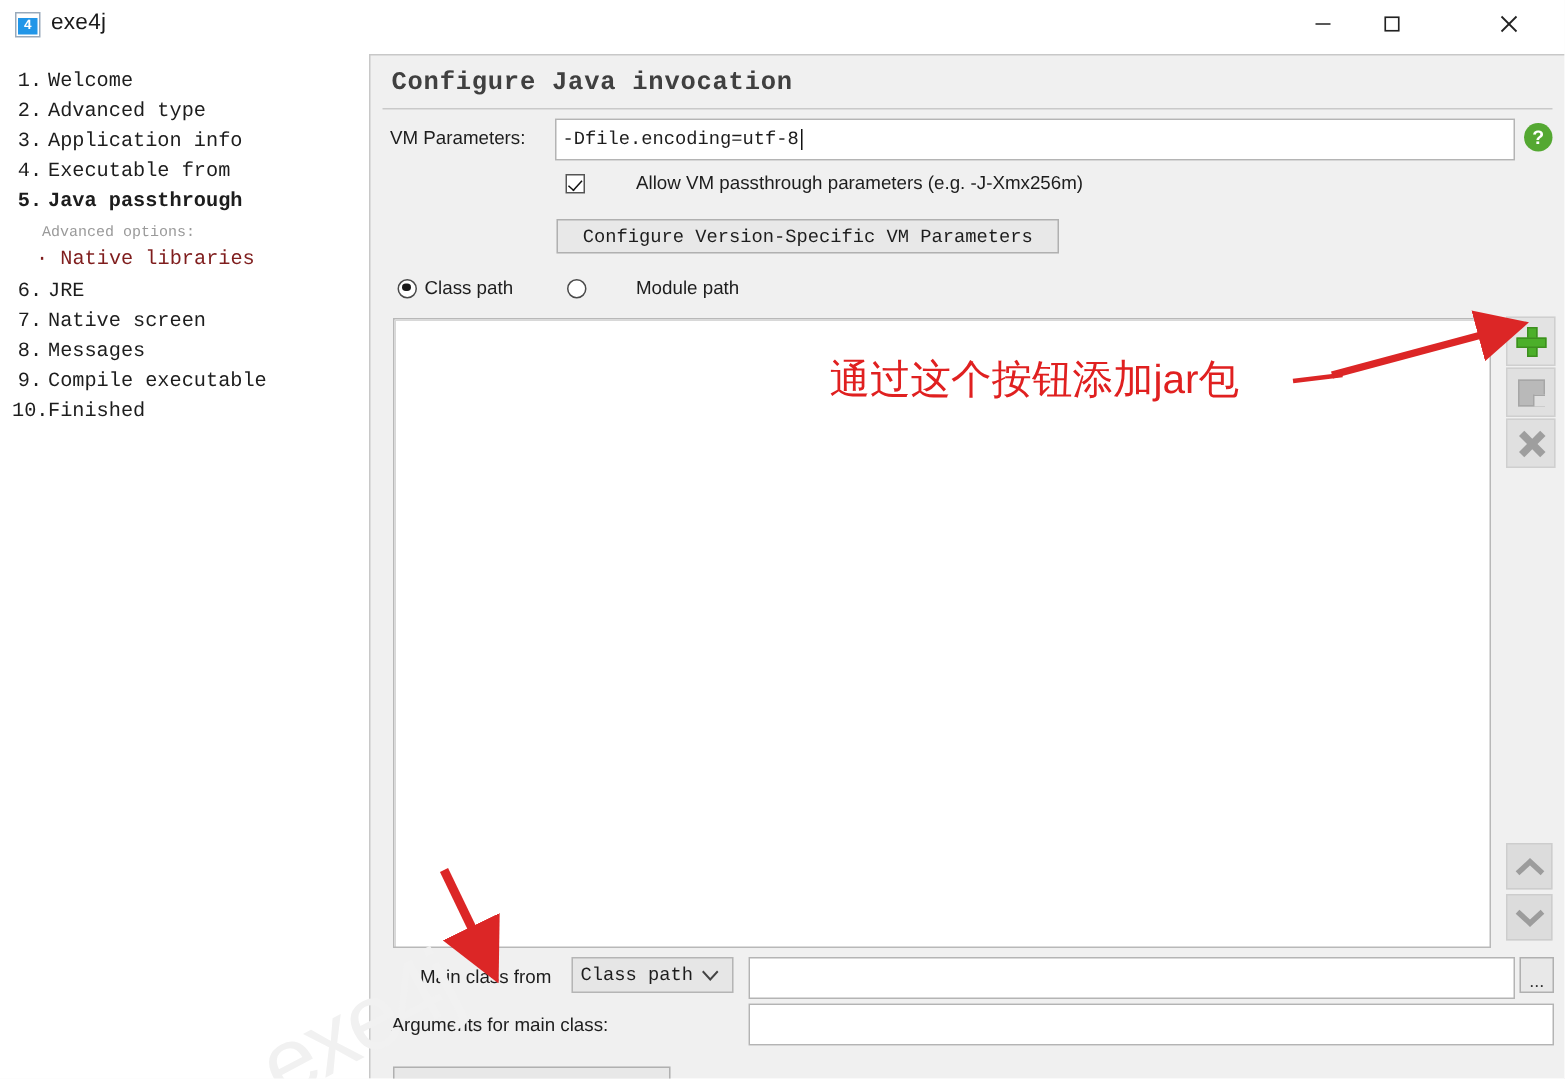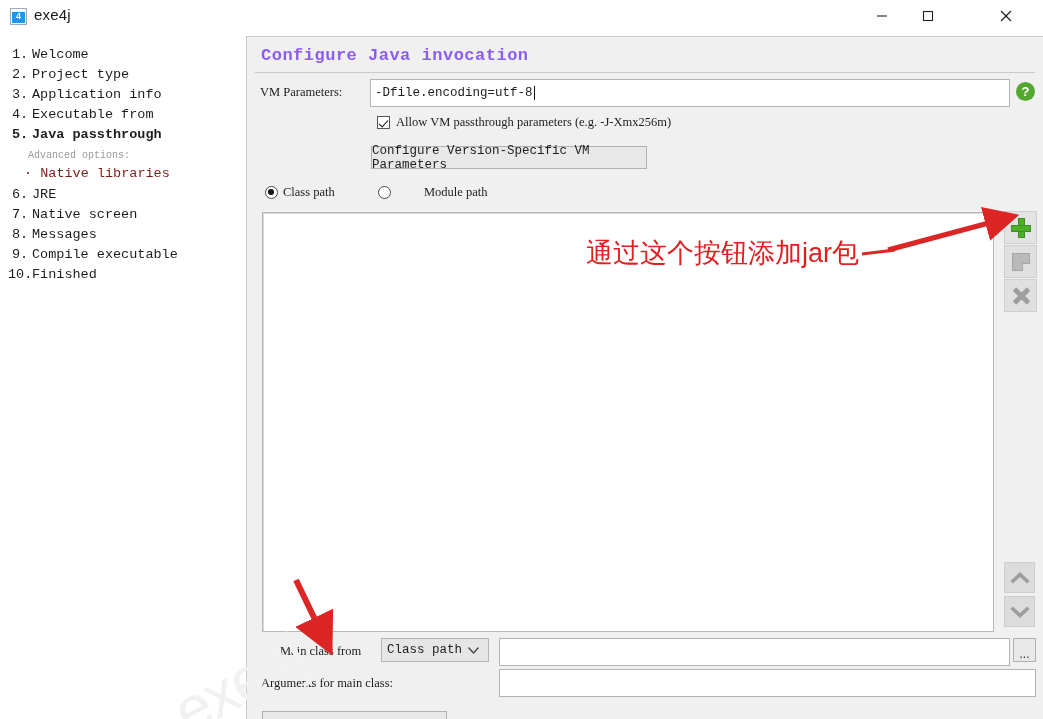--- a/index.html
+++ b/index.html
@@ -78,31 +78,31 @@
   .panel {
     position: absolute; left: 246px; top: 36px; width: 797px; height: 683px;
     background: #f0f0f0;
     border-left: 1px solid #c8c8c8;
     border-top: 1px solid #c8c8c8;
     box-sizing: border-box;
   }
   .panel-title {
     position: absolute; left: 14px; top: 9px;
     font-family: "Liberation Mono", monospace;
-    font-size: 17px; font-weight: bold; color: #8b5cf6;
+    font-size: 17px; font-weight: bold; color: #404040;
     letter-spacing: .5px;
   }
   .panel-sep {
     position: absolute; left: 8px; top: 35px; width: 780px; height: 1px;
     background: #c9c9c9;
   }
 
   .lbl {
     position: absolute;
-    font-family: Liberation Serif, serif;
+    font-family: Liberation Sans, sans-serif;
     font-size: 12.5px; color: #1d1d1d; white-space: nowrap;
   }
 
   .textfield {
     position: absolute;
     background: #ffffff;
     border: 1px solid #b4b4b4;
     box-sizing: border-box;
     font-family: "Liberation Mono", monospace;
     font-size: 12.5px; color: #1d1d1d;
@@ -117,21 +117,21 @@
 
   .help-icon {
     position: absolute; left: 1016px; top: 82px;
     width: 19px; height: 19px; border-radius: 50%;
     background: #54a832;
     display: flex; align-items: center; justify-content: center;
     color: #ffffff; font-family: "Liberation Sans", sans-serif;
     font-size: 13px; font-weight: bold; line-height: 1;
   }
 
-  .checkbox-row { position: absolute; left: 377px; top: 115px; display: flex; align-items: center; }
+  .checkbox-row { position: absolute; left: 377px; top: 115px; display: flex; align-items: center; gap: 28px; }
   .cbox {
     width: 13px; height: 13px; background: #ffffff;
     border: 1px solid #555; box-sizing: border-box;
     position: relative; margin-right: 6px;
   }
   .cbox.checked::after {
     content: ""; position: absolute; left: 3px; top: 1px;
     width: 4px; height: 8px; border: solid #111;
     border-width: 0 1.6px 1.6px 0; transform: rotate(42deg);
   }
@@ -233,21 +233,21 @@
   }
 
   
   .anno {
     position: absolute;
     color: #e02020;
     font-family: "Liberation Sans", sans-serif;
     font-weight: normal;
     white-space: nowrap;
   }
-  .anno-1 { left: 586px; top: 235px; font-size: 27px; }
+  .anno-1 { left: 553px; top: 235px; font-size: 27px; }
   .anno-2 { left: 244px; top: 528px; font-size: 27px; line-height: 36px; white-space: normal; width: 780px; }
   .arrow-svg { position: absolute; left: 0; top: 0; width: 1043px; height: 719px; pointer-events: none; }
 
   
   .watermark {
     position: absolute; left: 170px; top: 648px;
     font-family: "Liberation Sans", sans-serif;
     font-size: 62px; color: #f1f1f1;
     transform: rotate(-28deg);
     letter-spacing: -2px;
@@ -278,21 +278,21 @@
     <div class="tb-btn tb-close">
       <svg width="16" height="16" viewBox="0 0 16 16">
         <line x1="3" y1="3" x2="13" y2="13" stroke="#222" stroke-width="1.2"></line>
         <line x1="13" y1="3" x2="3" y2="13" stroke="#222" stroke-width="1.2"></line>
       </svg>
     </div>
   </div>
 
   <div class="steps">
     <div class="step" style="top:9px"><span class="num">1.</span><span>Welcome</span></div>
-    <div class="step" style="top:29px"><span class="num">2.</span><span>Project type</span></div>
+    <div class="step" style="top:29px"><span class="num">2.</span><span>Advanced type</span></div>
     <div class="step" style="top:49px"><span class="num">3.</span><span>Application info</span></div>
     <div class="step" style="top:69px"><span class="num">4.</span><span>Executable from</span></div>
     <div class="step active" style="top:89px"><span class="num">5.</span><span>Java passthrough</span></div>
 
     <div class="step-sub" style="top:112px">Advanced options:</div>
     <div class="step-bullet" style="top:128px">· Native libraries</div>
 
     <div class="step" style="top:149px"><span class="num">6.</span><span>JRE</span></div>
     <div class="step" style="top:169px"><span class="num">7.</span><span>Native screen</span></div>
     <div class="step" style="top:189px"><span class="num">8.</span><span>Messages</span></div>
@@ -310,21 +310,21 @@
     <span>-Dfile.encoding=utf-8</span>
       <span class="caret"></span>
   </div>
   <div class="help-icon">?</div>
 
   <div class="checkbox-row">
     <span class="cbox checked"></span>
     <span class="lbl" style="position:static;">Allow VM passthrough parameters (e.g. -J-Xmx256m)</span>
   </div>
 
-  <div class="btn" style="left:371px; top:146px; width:276px; height:23px;">
+  <div class="btn" style="left:371px; top:146px; width:335px; height:23px;">
     <span>Configure Version-Specific VM Parameters</span>
   </div>
 
   <div class="radio-row" style="left:265px; top:185px;">
     <span class="radio sel"></span>
     <span class="lbl" style="position:static;">Class path</span>
   </div>
   <div class="radio-row" style="left:378px; top:185px;">
     <span class="radio"></span>
     <span class="lbl" style="position:static;padding-left:28px;">Module path</span>

